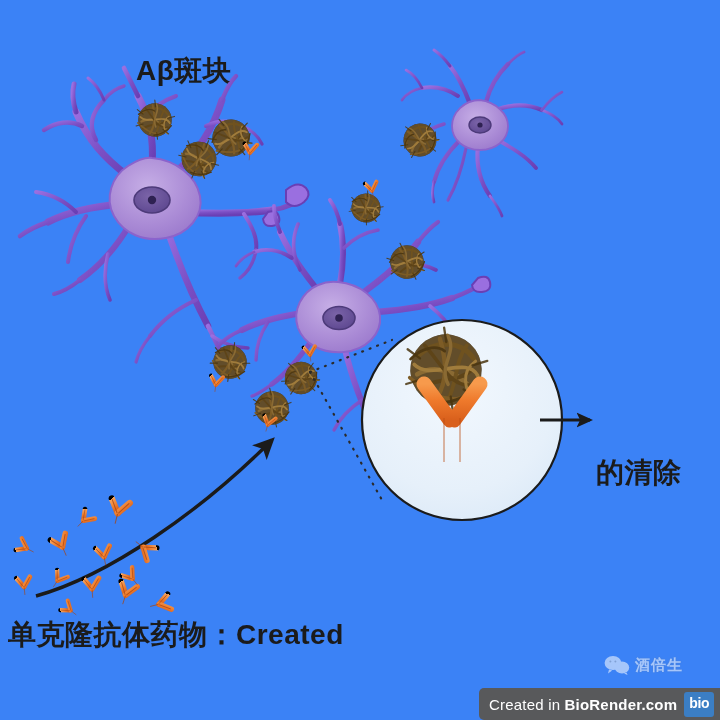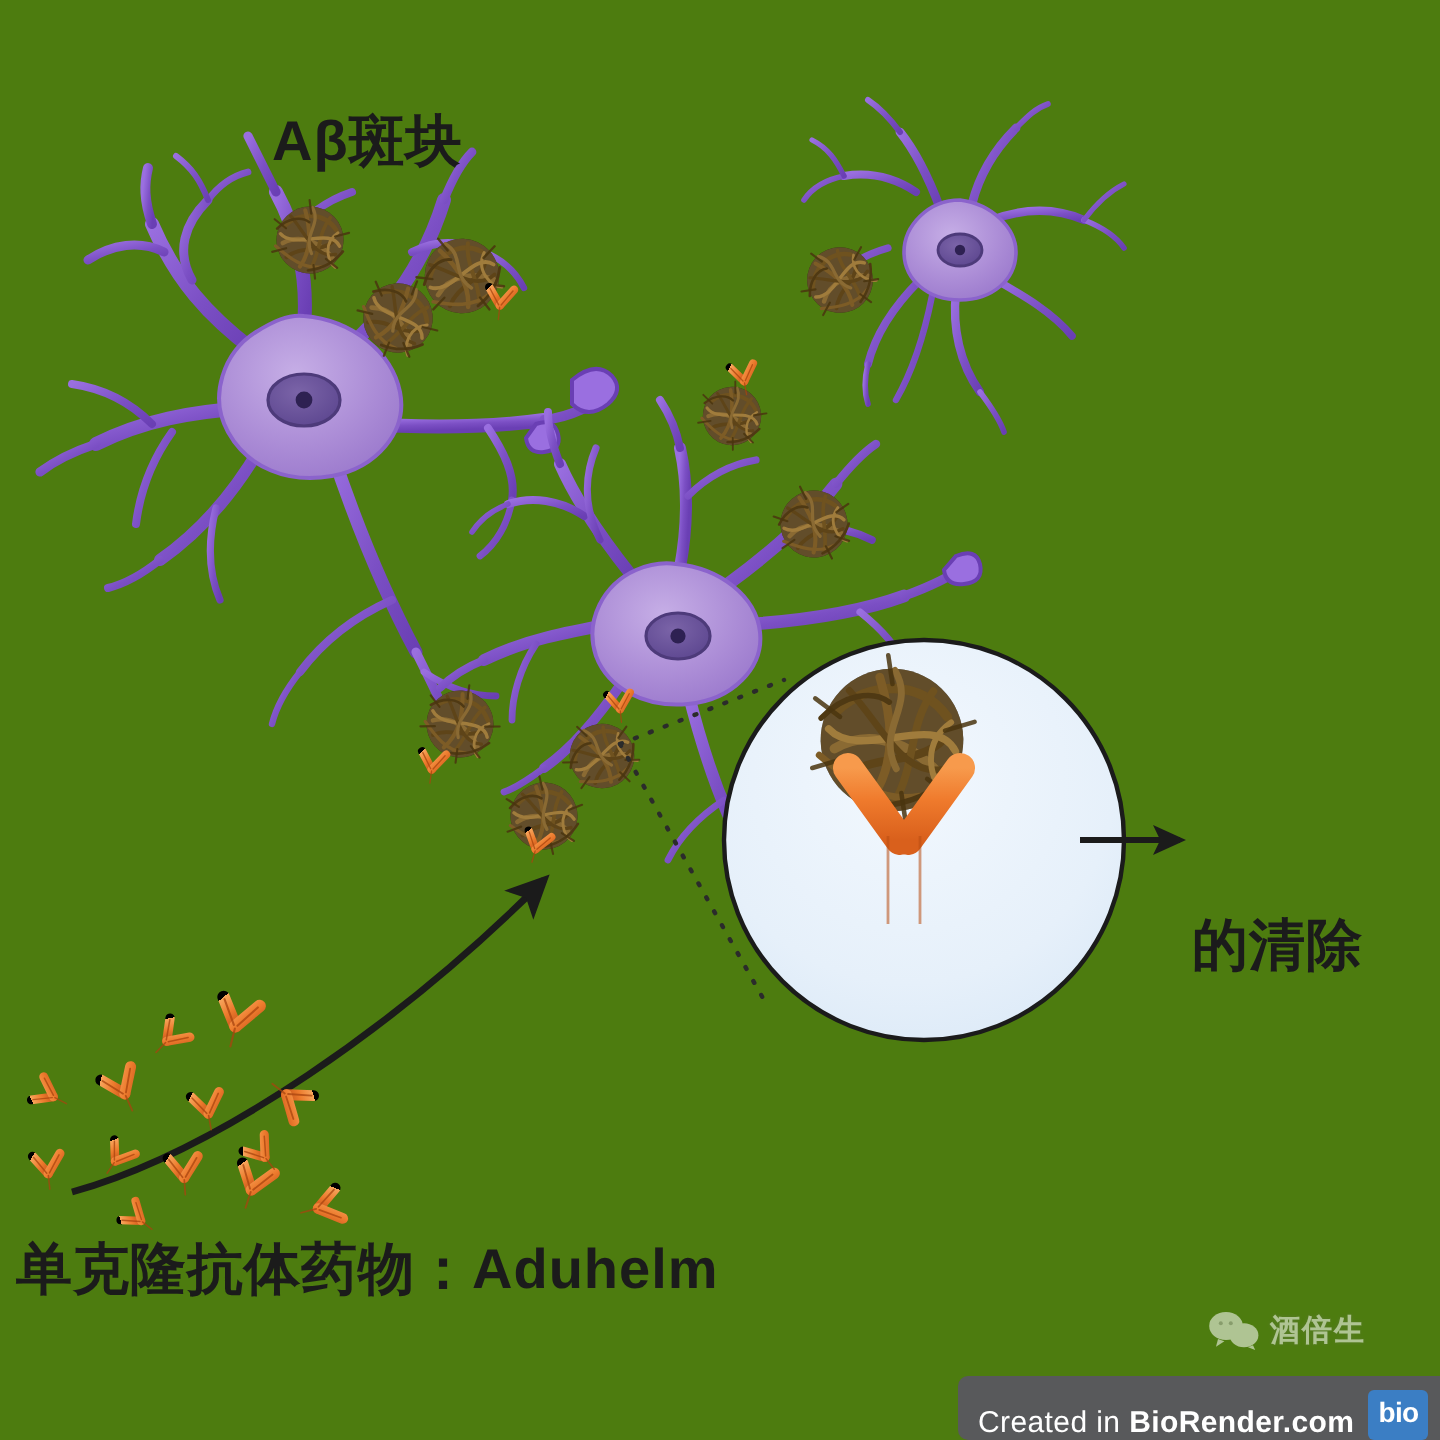--- a/index.html
+++ b/index.html
@@ -8,21 +8,21 @@
     padding: 0;
     background: #ffffff;
   }
   body {
     font-family: "Liberation Sans", "DejaVu Sans", sans-serif;
   }
   #figure {
     position: relative;
     width: 720px;
     height: 720px;
-    background: #4d7c0f;
+    background: #3b82f6;
     overflow: hidden;
   }
   #scene {
     position: absolute;
     inset: 0;
     width: 720px;
     height: 720px;
   }
   .label {
     position: absolute;
@@ -53,21 +53,21 @@
   
   #watermark {
     position: absolute;
     left: 479px;
     top: 688px;
     width: 241px;
     height: 32px;
     background: #58595b;
     border-radius: 5px 0 0 5px;
     display: flex;
-    align-items: flex-end;
+    align-items: center;
     padding: 0 6px 0 10px;
     box-sizing: border-box;
   }
   #watermark .wm-text {
     color: #ffffff;
     font-size: 15px;
     letter-spacing: 0.2px;
     white-space: pre;
   }
   #watermark .wm-text b {
@@ -373,21 +373,21 @@
       <use href="#antibodyUnit" transform="translate(92,588) scale(0.94) rotate(-4)"></use>
       <use href="#antibodyUnit" transform="translate(126,594) scale(1.04) rotate(18)"></use>
       <use href="#antibodyUnit" transform="translate(132,578) scale(0.84) rotate(-38)"></use>
       <use href="#antibodyUnit" transform="translate(160,604) scale(0.98) rotate(76)"></use>
       <use href="#antibodyUnit" transform="translate(70,610) scale(0.76) rotate(-52)"></use>
     </g>
   </svg>
 
   <div class="label" id="label-plaque">Aβ斑块</div>
 
-  <div class="label" id="label-drug">单克隆抗体药物：Aduhelm</div>
+  <div class="label" id="label-drug">单克隆抗体药物：Created</div>
 
   <div class="label" id="label-clearance">
     <span class="line">的清除</span>
   </div>
 
   <div id="channel-watermark">
     <svg width="26" height="20" viewBox="0 0 26 20">
       <ellipse cx="9" cy="8" rx="8.4" ry="7" fill="#ffffff"></ellipse>
       <path d="M5,14.5 L4,18.4 L8.2,15.6 Z" fill="#ffffff"></path>
       <ellipse cx="18" cy="12.6" rx="7.2" ry="6" fill="#ffffff"></ellipse>

